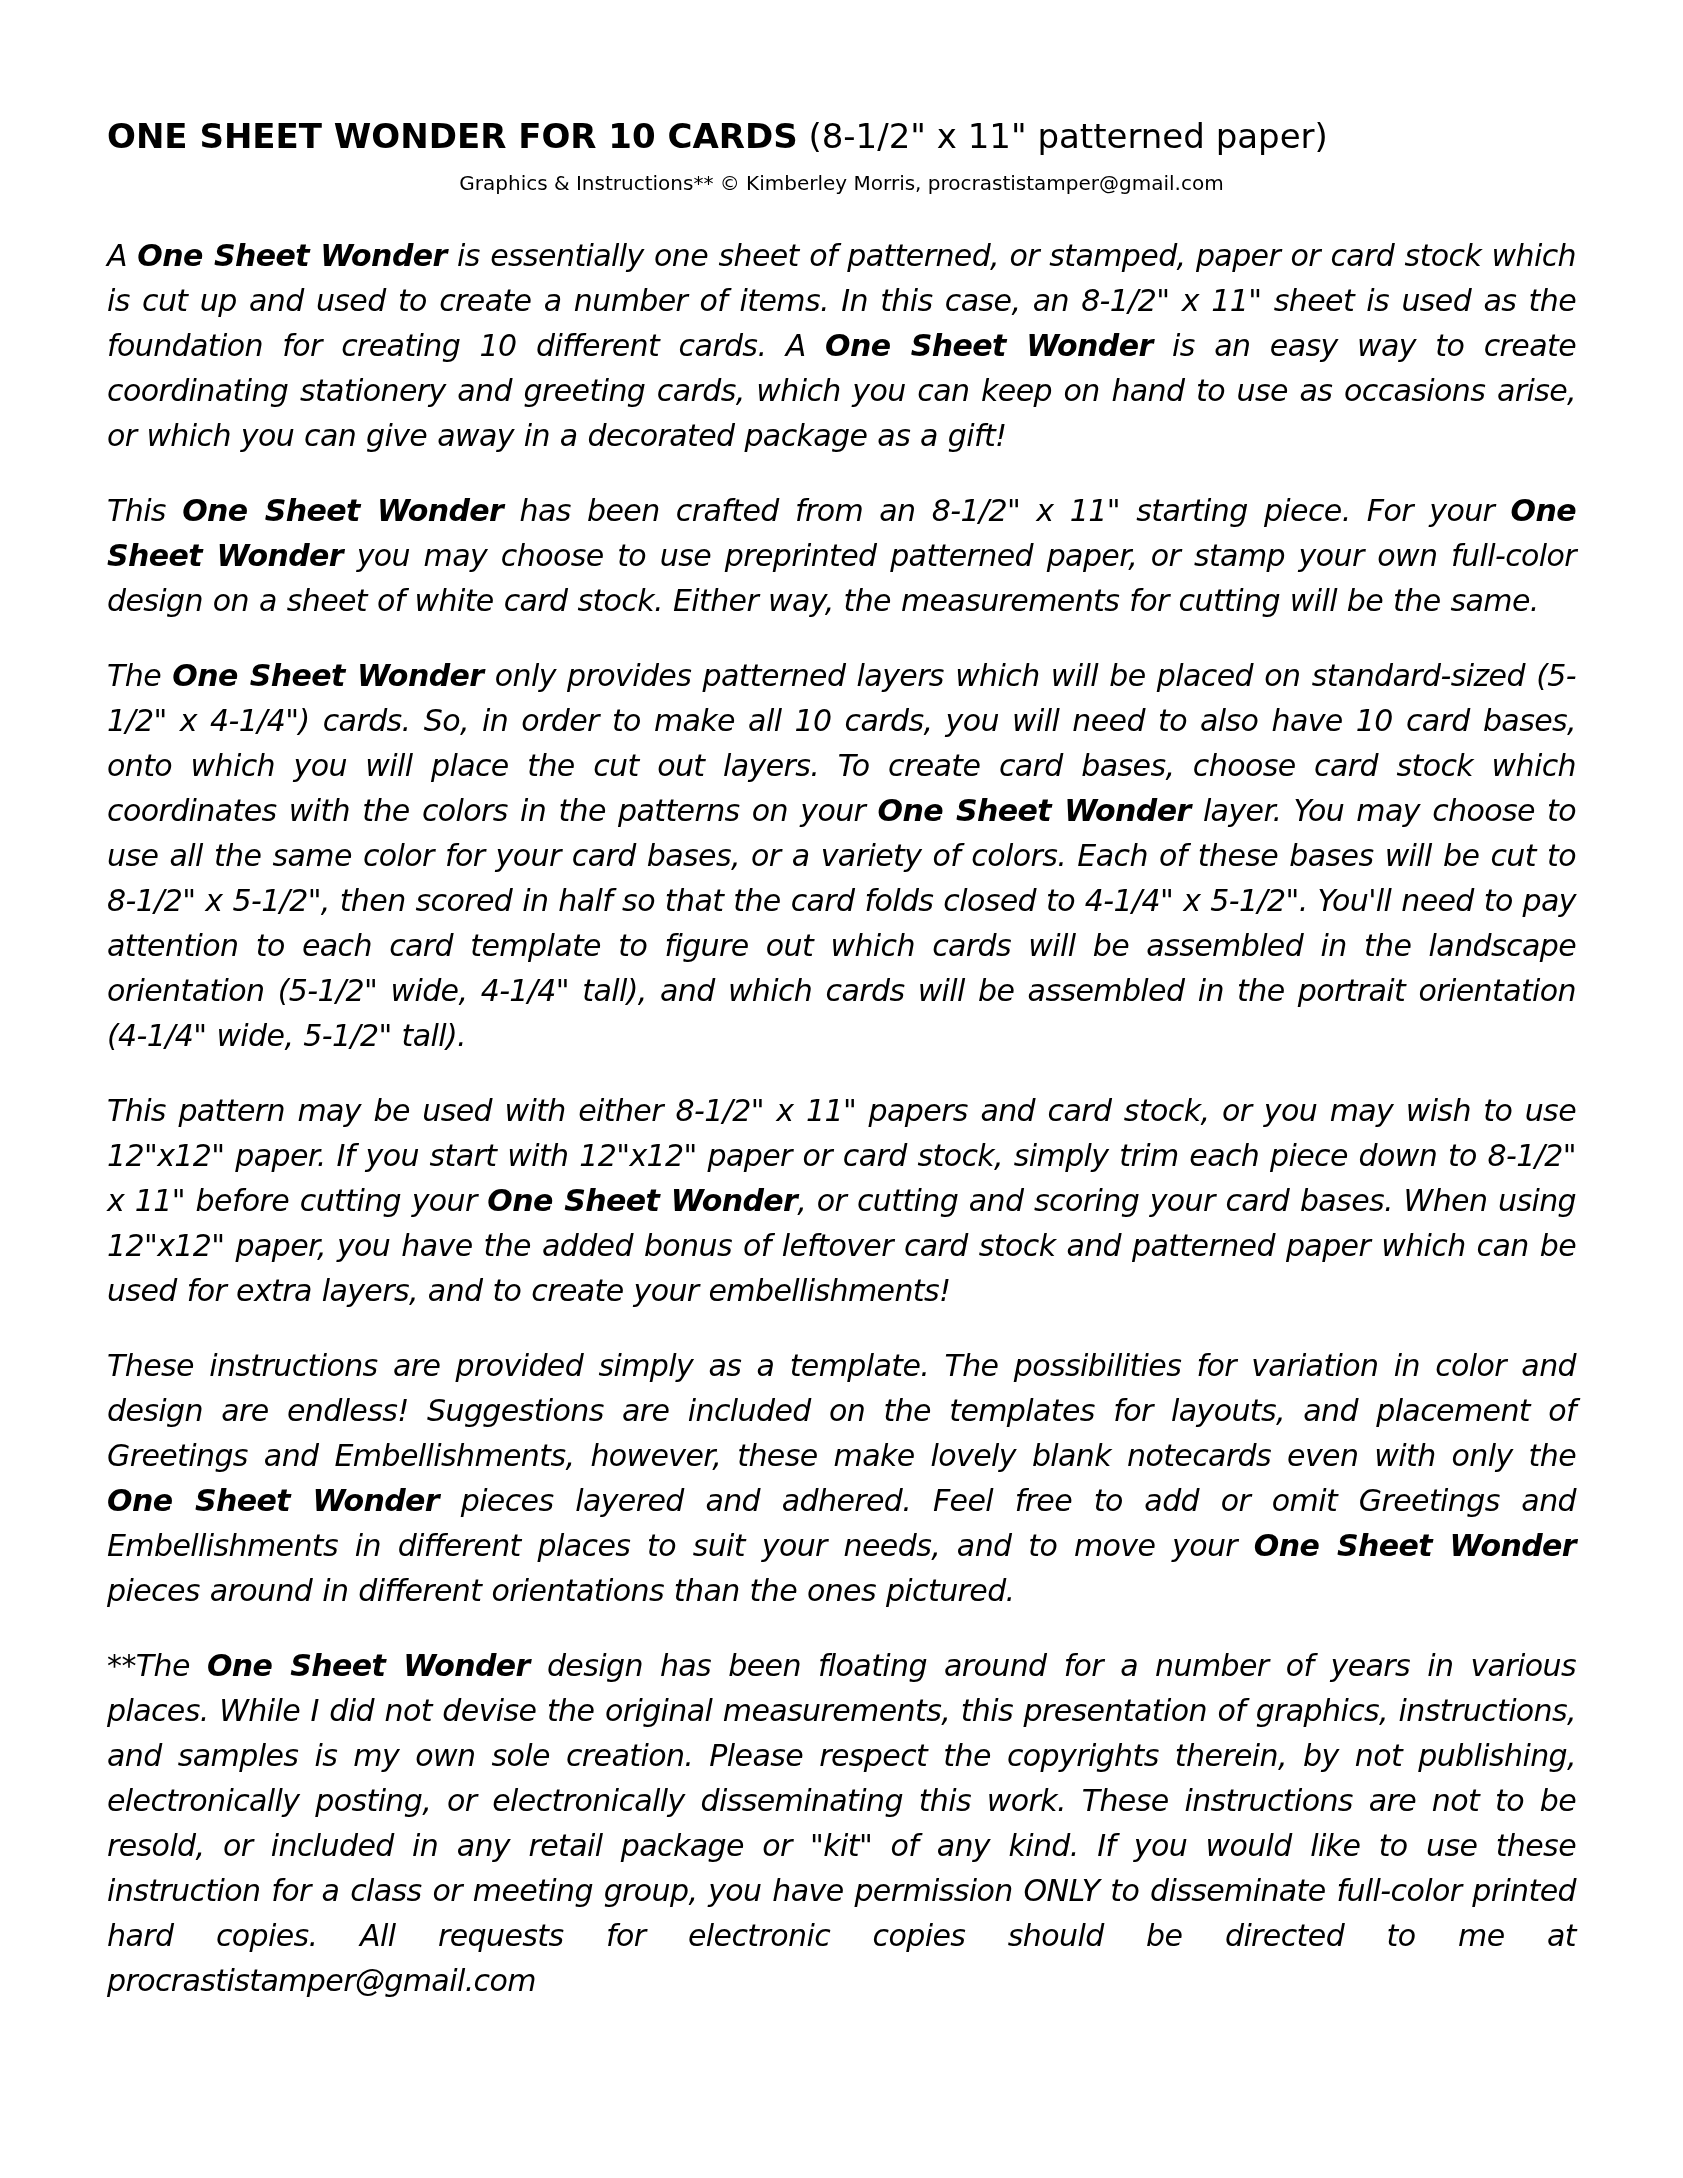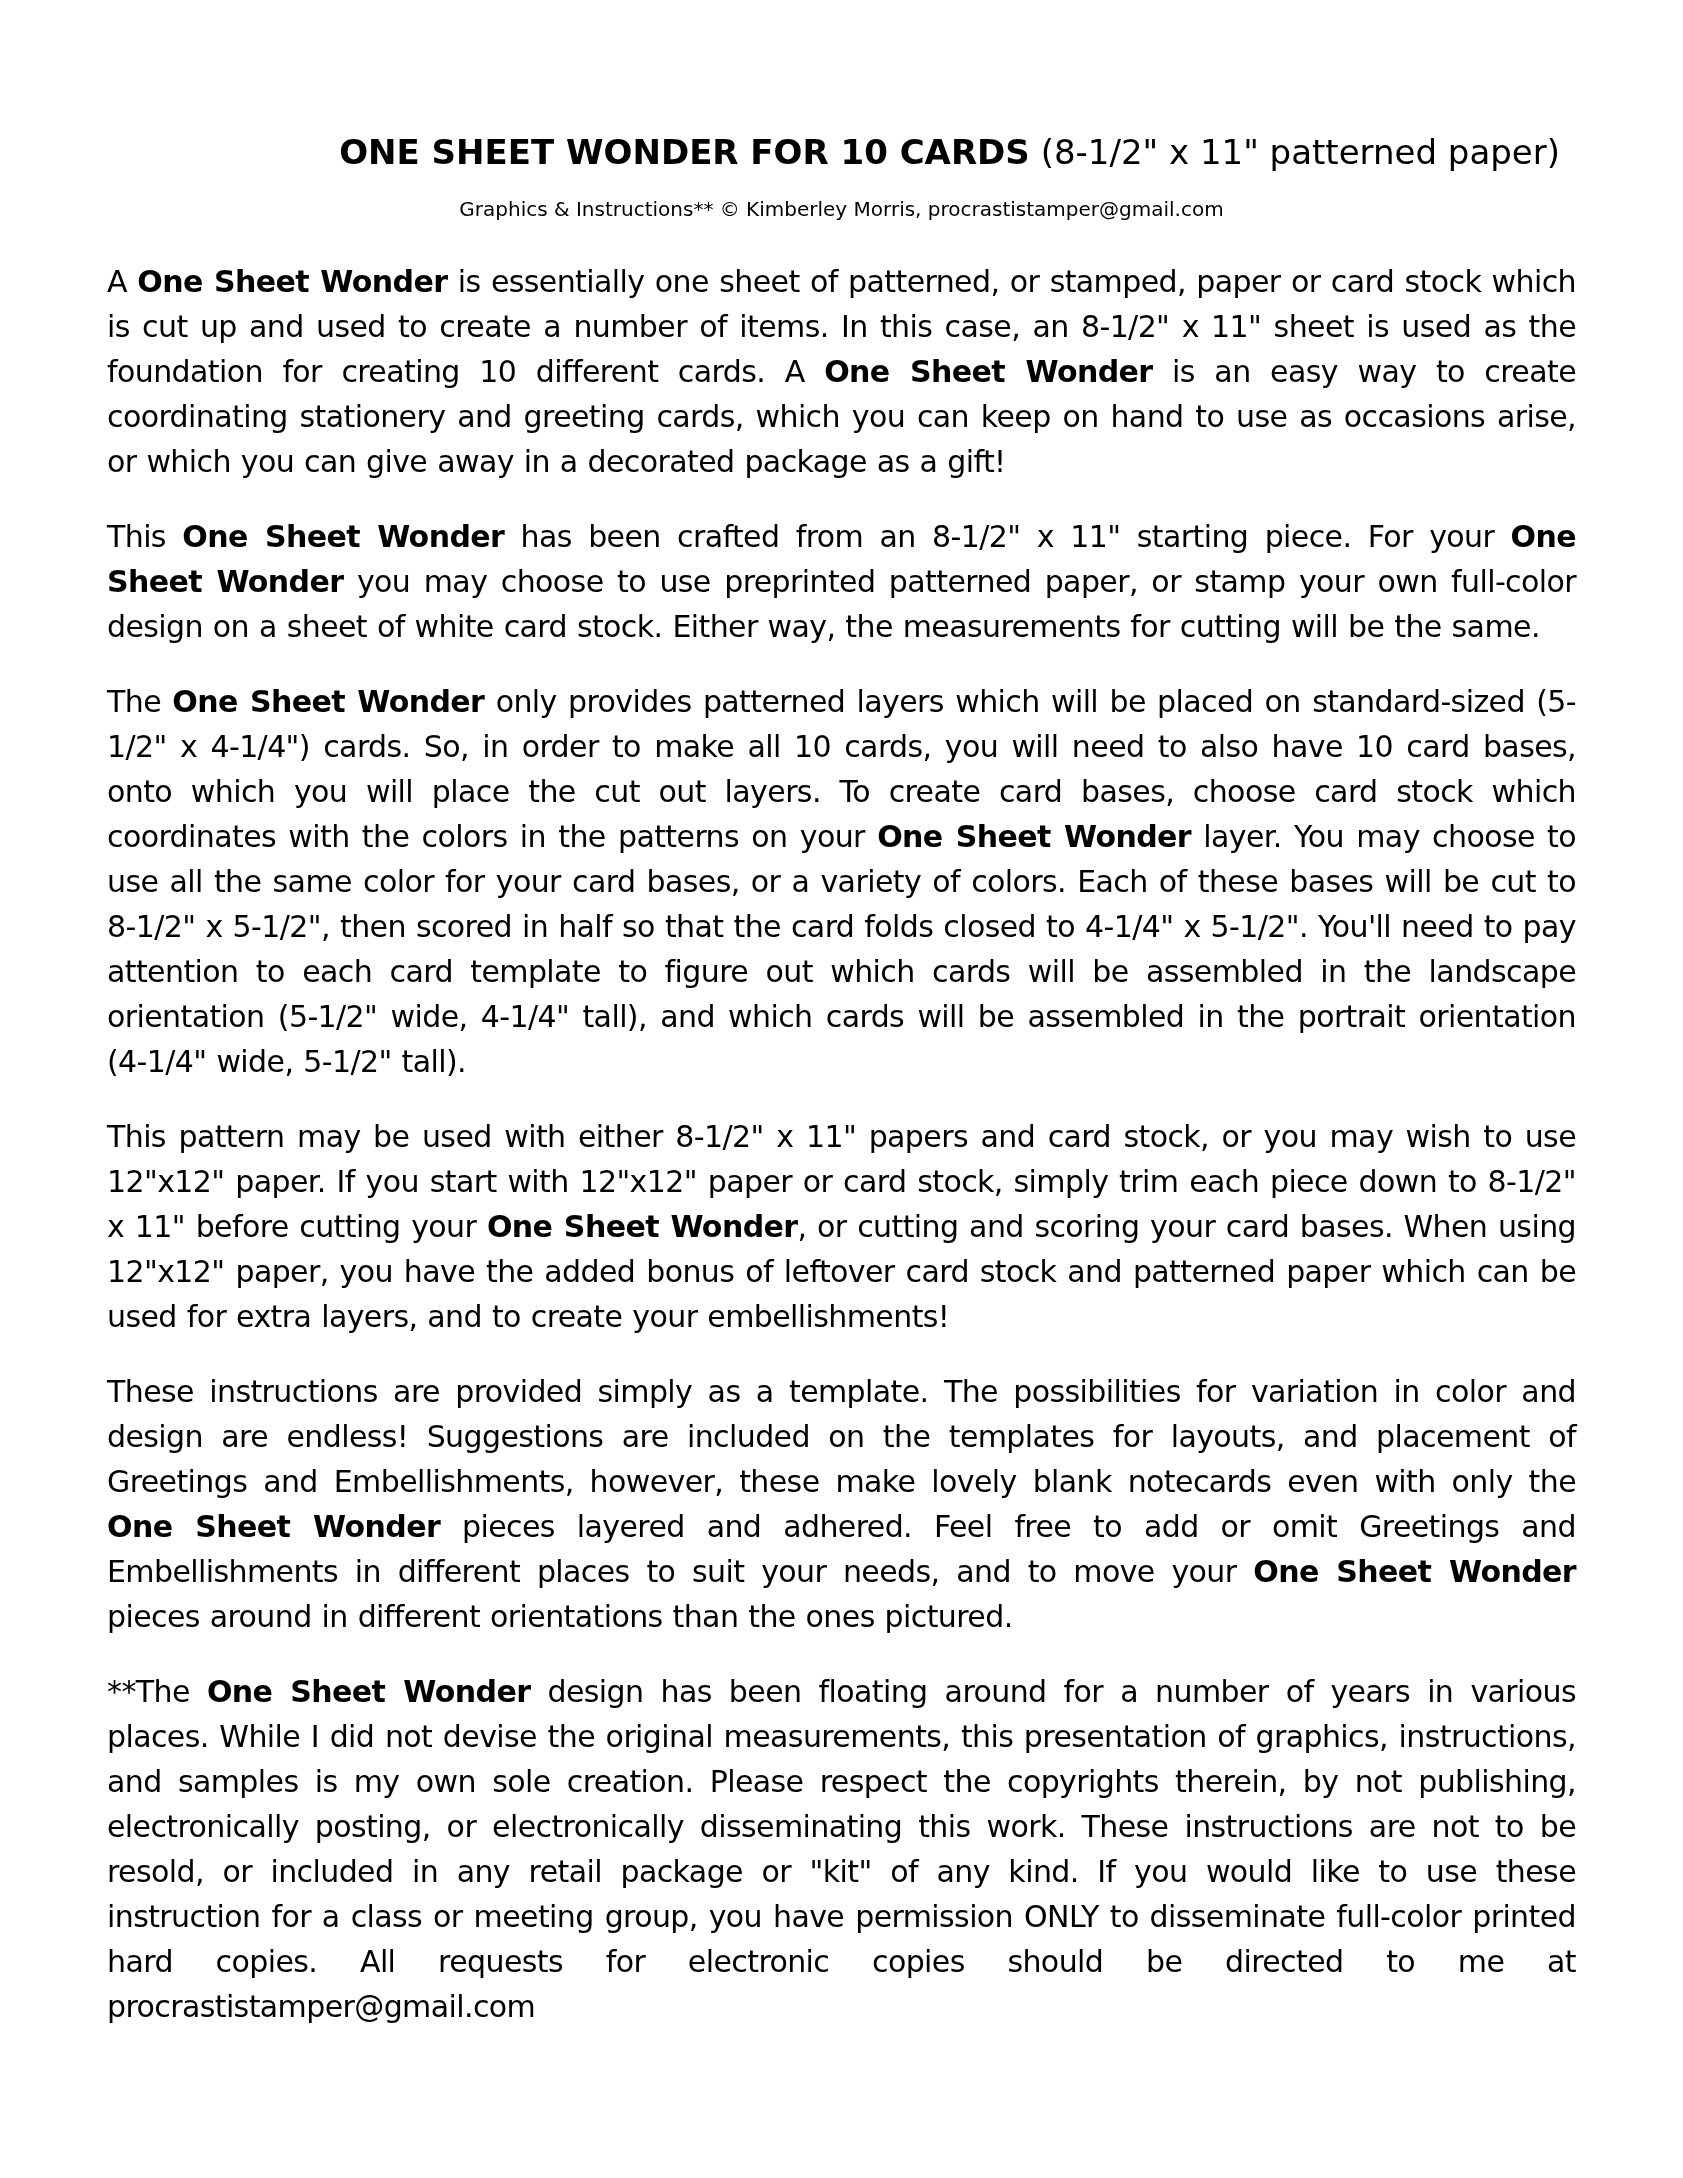--- a/index.html
+++ b/index.html
@@ -2,32 +2,32 @@
 <html><head>
   <meta charset="utf-8">
   <style>
     html, body { margin: 0; padding: 0; background: #ffffff; }
     body { width: 1683px; height: 2178px; position: relative; overflow: hidden; }
     .page {
       position: absolute; left: 107px; top: 111px; width: 1469px;
       font-family: "DejaVu Sans", sans-serif; color: #000000;
     }
     .title {
-      text-align: right; font-size: 34px; line-height: 50px; margin: 16px;
+      text-align: left; font-size: 34px; line-height: 50px; margin: 0;
       letter-spacing: 0px; white-space: nowrap;
     }
     .title b { font-weight: bold; }
     .title .sub { font-weight: normal; }
     .byline {
       text-align: center; font-size: 20px; line-height: 32px; margin: 6px 0 0 0;
       white-space: nowrap;
     }
     .para {
       font-size: 30px; line-height: 45px; margin: 0; text-align: justify;
-      letter-spacing: -0.6px; word-spacing: 1px;
+      letter-spacing: -0.6px; word-spacing: 1px; font-style: italic;
     }
     .para + .para { margin-top: 30px; }
     .para.first { margin-top: 34px; }
     .para b { font-weight: bold; }
   </style>
 </head>
 <body>
 
 <div class="page">
   <h1 class="title"><b>ONE SHEET WONDER FOR 10 CARDS</b><span class="sub"> (8-1/2" x 11" patterned paper)</span></h1>

